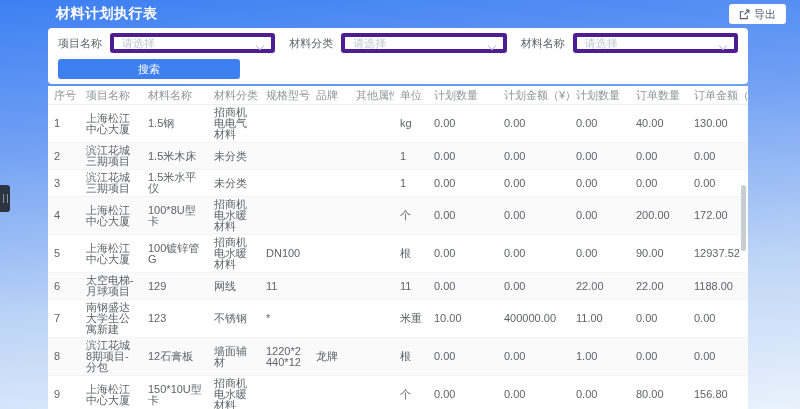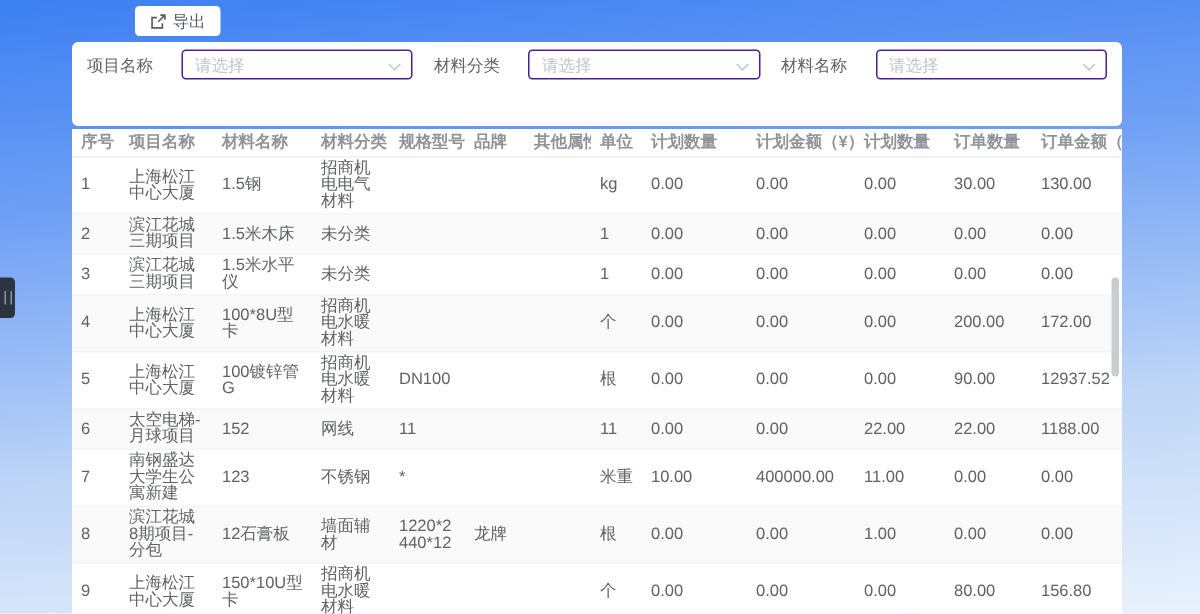--- a/index.html
+++ b/index.html
@@ -23,36 +23,36 @@
                 align-items: center; gap: 4px; cursor: pointer; font-family: inherit; margin-left: 34px; }
   .export-btn svg { display: block; }
 
   .content { margin: 0 52px 0 48px; width: 700px; }
 
   
   .filter-card { background: #fff; border-radius: 4px; padding: 5px 10px; margin-bottom: 2px; }
   .filter-row { display: flex; align-items: center; gap: 14px; height: 20px; }
   .filter-field { display: flex; align-items: center; gap: 8px; flex: 1; }
   .filter-label { font-size: 11px; color: #606266; white-space: nowrap; }
-  .select-box { position: relative; flex: 1; height: 20px; border: 1px solid #4c1d95;
+  .select-box { position: relative; flex: 1; height: 20px; border: 4px solid #4c1d95;
                 border-radius: 3px; display: flex; align-items: center; padding: 0 18px 0 8px;
-                background: #fff; cursor: pointer; margin-left: 11px; }
+                background: #fff; cursor: pointer; }
   .placeholder { color: #c0c4cc; font-size: 11px; }
   .chev { position: absolute; right: 8px; top: 6px; width: 6px; height: 6px;
           border-right: 1px solid #c0c4cc; border-bottom: 1px solid #c0c4cc;
           transform: rotate(45deg); }
   .action-row { margin-top: 6px; display: flex; align-items: center; height: 20px; }
   .search-btn { width: 182px; height: 20px; background: #3e7ff2; color: #fff; font-size: 11px;
                 border: none; border-radius: 3px; cursor: pointer; font-family: inherit; }
   .clear-link { margin-left: 55px; color: #3e7ff2; font-size: 11px; cursor: pointer; margin-top: 45px; }
 
   
   .table-card { position: relative; background: #fff; }
   table { width: 700px; border-collapse: collapse; table-layout: fixed; }
-  th { color: #909399; font-size: 11px; font-weight: bold; text-align: left;
+  th { color: #909399; font-size: 11px; font-weight: normal; text-align: left;
        padding: 3px 6px; line-height: 12px; border-bottom: 1px solid #ebeef5;
        white-space: nowrap; overflow: hidden; }
   td { color: #606266; font-size: 11px; padding: 2px 6px; line-height: 11px;
        border-bottom: 1px solid #f2f4f8; word-break: break-all; height: 26px; }
   tr.alt td { background: #fafafa; }
   .v-thumb { position: absolute; right: 2px; top: 99px; width: 5px; height: 66px;
              border-radius: 3px; background: #c9ccd1; cursor: pointer; }
 
   
   .drawer-handle { position: absolute; left: 0; top: 185px; width: 10px; height: 27px;
@@ -61,20 +61,21 @@
                           height: 9px; border-left: 1px solid #8a93a3; border-right: 1px solid #8a93a3; }
 </style>
 </head>
 <body>
 
 <div class="app">
 
   <div class="drawer-handle"></div>
 
   <div class="topbar">
+    <div class="page-title">材料计划执行表</div>
     <button class="export-btn">
       <span>
         <svg width="11" height="11" viewBox="0 0 12 12" fill="none" stroke="#525e6e" stroke-width="1.2">
           <path d="M7.5 1.2 H10.8 V4.5"></path>
           <path d="M10.6 1.4 L6 6"></path>
           <path d="M9 7 V10.5 H1.5 V3 H5"></path>
         </svg>
       </span>
       <span>导出</span>
     </button>
@@ -100,20 +101,21 @@
         </div>
         <div class="filter-field">
           <span class="filter-label">材料名称</span>
           <div class="select-box">
             <span class="placeholder">请选择</span>
             <i class="chev"></i>
           </div>
         </div>
       </div>
       <div class="action-row">
+        <button class="search-btn">搜索</button>
         <span class="clear-link">清空搜索</span>
       </div>
     </div>
 
     <div class="table-card">
       <table>
         <colgroup id="colgroup">
             <col style="width: 32px;">
             <col style="width: 62px;">
             <col style="width: 66px;">
@@ -151,21 +153,21 @@
               <td>上海松江中心大厦</td>
               <td>1.5钢</td>
               <td>招商机电电气材料</td>
               <td></td>
               <td></td>
               <td></td>
               <td>kg</td>
               <td>0.00</td>
               <td>0.00</td>
               <td>0.00</td>
-              <td>30.00</td>
+              <td>40.00</td>
               <td>130.00</td>
             </tr>
             <tr class="alt">
               <td>2</td>
               <td>滨江花城三期项目</td>
               <td>1.5米木床</td>
               <td>未分类</td>
               <td></td>
               <td></td>
               <td></td>
@@ -217,21 +219,21 @@
               <td>根</td>
               <td>0.00</td>
               <td>0.00</td>
               <td>0.00</td>
               <td>90.00</td>
               <td>12937.52</td>
             </tr>
             <tr class="alt">
               <td>6</td>
               <td>太空电梯-月球项目</td>
-              <td>152</td>
+              <td>129</td>
               <td>网线</td>
               <td>11</td>
               <td></td>
               <td></td>
               <td>11</td>
               <td>0.00</td>
               <td>0.00</td>
               <td>22.00</td>
               <td>22.00</td>
               <td>1188.00</td>

